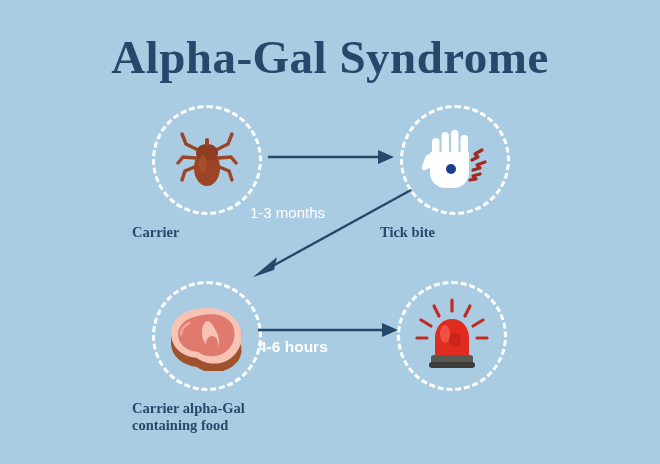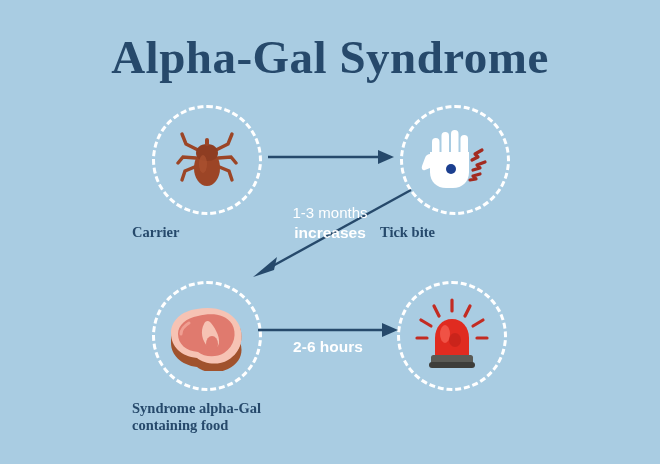--- a/index.html
+++ b/index.html
@@ -77,21 +77,21 @@
   .connector {
     position: absolute;
   }
   #conn-top    { left: 268px; top: 145px;  width: 126px; height: 24px; }
   #conn-mid    { left: 243px; top: 188px;  width: 172px; height: 96px; }
   #conn-bottom { left: 258px; top: 318px;  width: 140px; height: 24px; }
 
   
   .caption {
     position: absolute;
-    text-align: center;
+    text-align: left;
     color: #ffffff;
     font-family: "Liberation Sans", sans-serif;
   }
   #caption-top {
     left: 250px;
     top: 203px;
     width: 160px;
   }
   #caption-top .line-1 {
     font-size: 15px;
@@ -189,21 +189,21 @@
                    C71 45 73 32 68 23 C61 12 46 12 34 15 Z" fill="#e07a6e"></path>
 
           <path d="M40 23 C36 30 38 40 44 46 C48 50 54 48 55 42 C56 35 50 25 46 21 C44 19 41 20 40 23 Z" fill="#f6c3b4"></path>
           <ellipse cx="48" cy="43" rx="6" ry="8" fill="#e07a6e"></ellipse>
 
           <path d="M25 22 C20 25 17 29 17 33" stroke="#f09f92" stroke-width="3" fill="none" stroke-linecap="round"></path>
         </svg>
       </div>
     </div>
     <div class="node-label">
-      <div>Syndrome alpha-Gal</div>
+      <div>Carrier alpha-Gal</div>
       <div>containing food</div>
     </div>
   </div>
 
   <div class="node" id="node-reaction">
     <div class="circle">
       <div class="icon-wrap">
         <svg width="78" height="76" viewBox="0 0 78 76">
 
           <g stroke="#c32b22" stroke-width="3.2" stroke-linecap="round">
@@ -244,18 +244,17 @@
 
   <div class="connector" id="conn-bottom">
     <svg width="140" height="24" viewBox="0 0 140 24">
       <line x1="0" y1="12" x2="126" y2="12" stroke="#26496b" stroke-width="2.4"></line>
       <polygon points="140,12 124,5 124,19" fill="#26496b"></polygon>
     </svg>
   </div>
 
   <div class="caption" id="caption-top">
     <div class="line-1">1-3 months</div>
-    <div class="line-2">increases</div>
-  </div>
-
-  <div class="caption" id="caption-bottom">2-6 hours</div>
+  </div>
+
+  <div class="caption" id="caption-bottom">4-6 hours</div>
 
 </div>
 
 </body></html>

